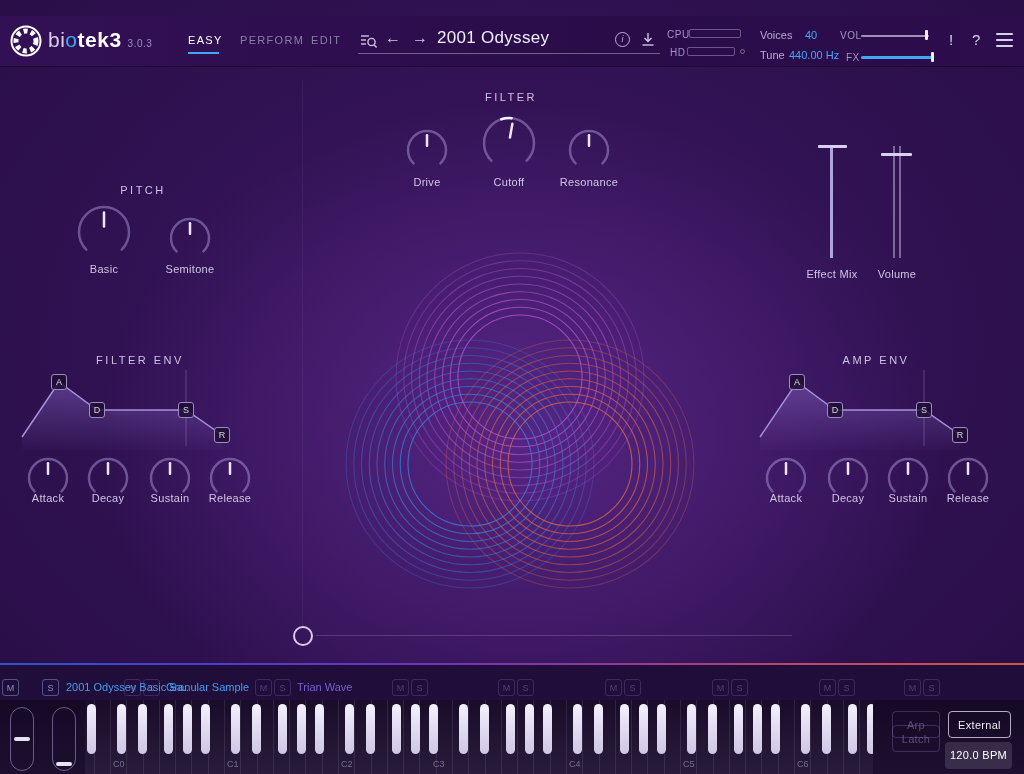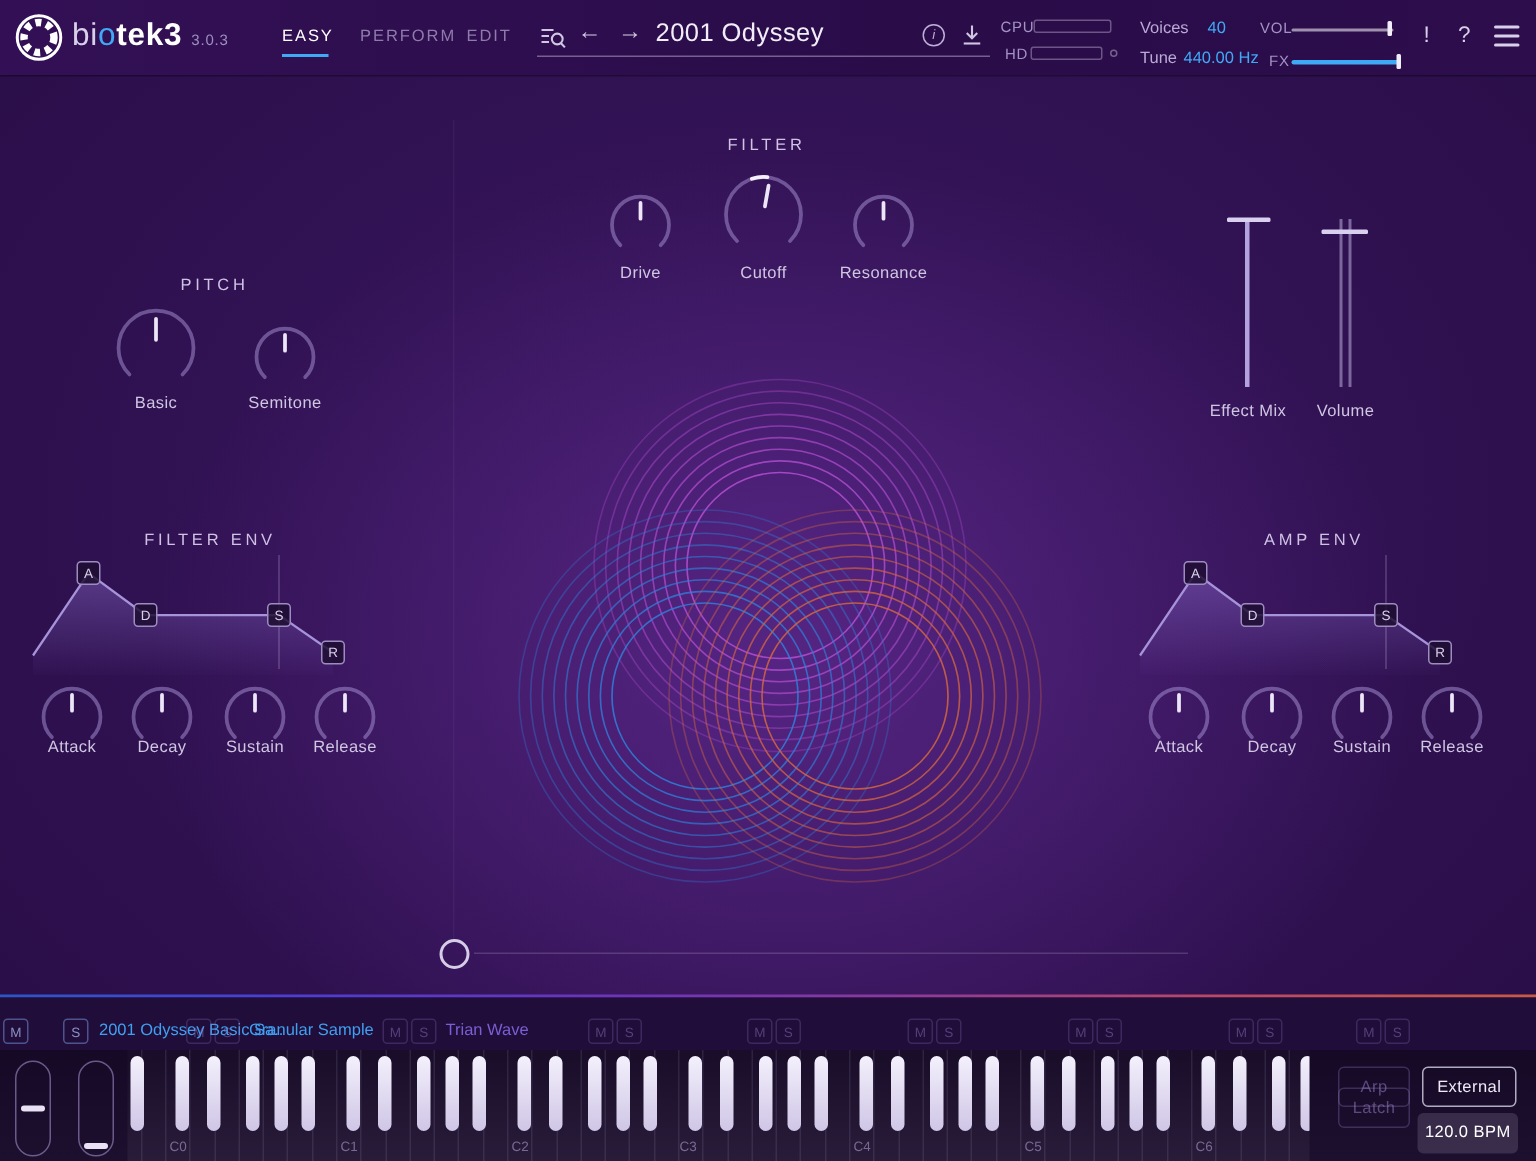--- a/index.html
+++ b/index.html
@@ -4,21 +4,21 @@
 <style>
   * { margin:0; padding:0; box-sizing:border-box; }
   html,body { background:#14061f; }
   body { font-family:"Liberation Sans", sans-serif; }
   .app{ position:relative; width:1024px; height:774px; overflow:hidden;
     background:
       radial-gradient(ellipse 620px 500px at 51% 57%, rgba(116,52,170,0.50), rgba(116,52,170,0) 68%),
       radial-gradient(ellipse 1000px 760px at 50% 44%, #3a1760 0%, #2c0f4c 58%, #210a3a 100%);
   }
   
-  .topbar{ position:absolute; left:0; top:0; width:1024px; height:50px;
+  .topbar{ position:absolute; left:0; top:16px; width:1024px; height:50px;
     background:linear-gradient(90deg,#331055,#2a0c49 60%,#2d0d4c); box-shadow:0 1px 0 rgba(0,0,0,0.35);padding-left:40px; }
   .logo{ position:absolute; left:8px; top:7px; }
   .wordmark{ position:absolute; left:48px; top:12px; font-size:21px; color:#d8d0ea; font-weight:300; letter-spacing:0.5px;}
   .wordmark .o{ color:#3fa9f5; }
   .wordmark .bold{ color:#ffffff; font-weight:700; }
   .version{ font-size:10px; color:#9e8fc0; margin-left:6px; font-weight:400;}
   .tab{ position:absolute; top:18px; font-size:11px; letter-spacing:1.3px; color:#8d7cab; cursor:default;}
   .tab.active{ color:#ffffff; }
   .tab-underline{ position:absolute; left:188px; top:36px; width:31px; height:2px; background:#3fa9f5; }
   .arrow{ position:absolute; top:13px; font-size:16px; color:#cfc6e2; }
@@ -367,21 +367,21 @@
         <div class="wkey" style="left: 399.571px; width: 16.2857px;"></div>
         <div class="wkey" style="left: 415.857px; width: 16.2857px;"></div>
         <div class="wkey" style="left: 432.143px; width: 16.2857px;"></div>
         <div class="wkey" style="left: 448.429px; width: 16.2857px;"></div>
         <div class="wkey" style="left: 464.714px; width: 16.2857px;"></div>
         <div class="bkey" style="left: 373.5px;"></div>
         <div class="bkey" style="left: 394.5px;"></div>
         <div class="bkey" style="left: 420.5px;"></div>
         <div class="bkey" style="left: 439.5px;"></div>
         <div class="bkey" style="left: 457.5px;"></div>
-        <div class="olabel" style="left: 368px;">C3</div>
+        <div class="olabel" style="left: 348px;">C3</div>
         <div class="wkey" style="left: 481px; width: 16.2857px;"></div>
         <div class="wkey" style="left: 497.286px; width: 16.2857px;"></div>
         <div class="wkey" style="left: 513.571px; width: 16.2857px;"></div>
         <div class="wkey" style="left: 529.857px; width: 16.2857px;"></div>
         <div class="wkey" style="left: 546.143px; width: 16.2857px;"></div>
         <div class="wkey" style="left: 562.429px; width: 16.2857px;"></div>
         <div class="wkey" style="left: 578.714px; width: 16.2857px;"></div>
         <div class="bkey" style="left: 487.5px;"></div>
         <div class="bkey" style="left: 508.5px;"></div>
         <div class="bkey" style="left: 534.5px;"></div>

